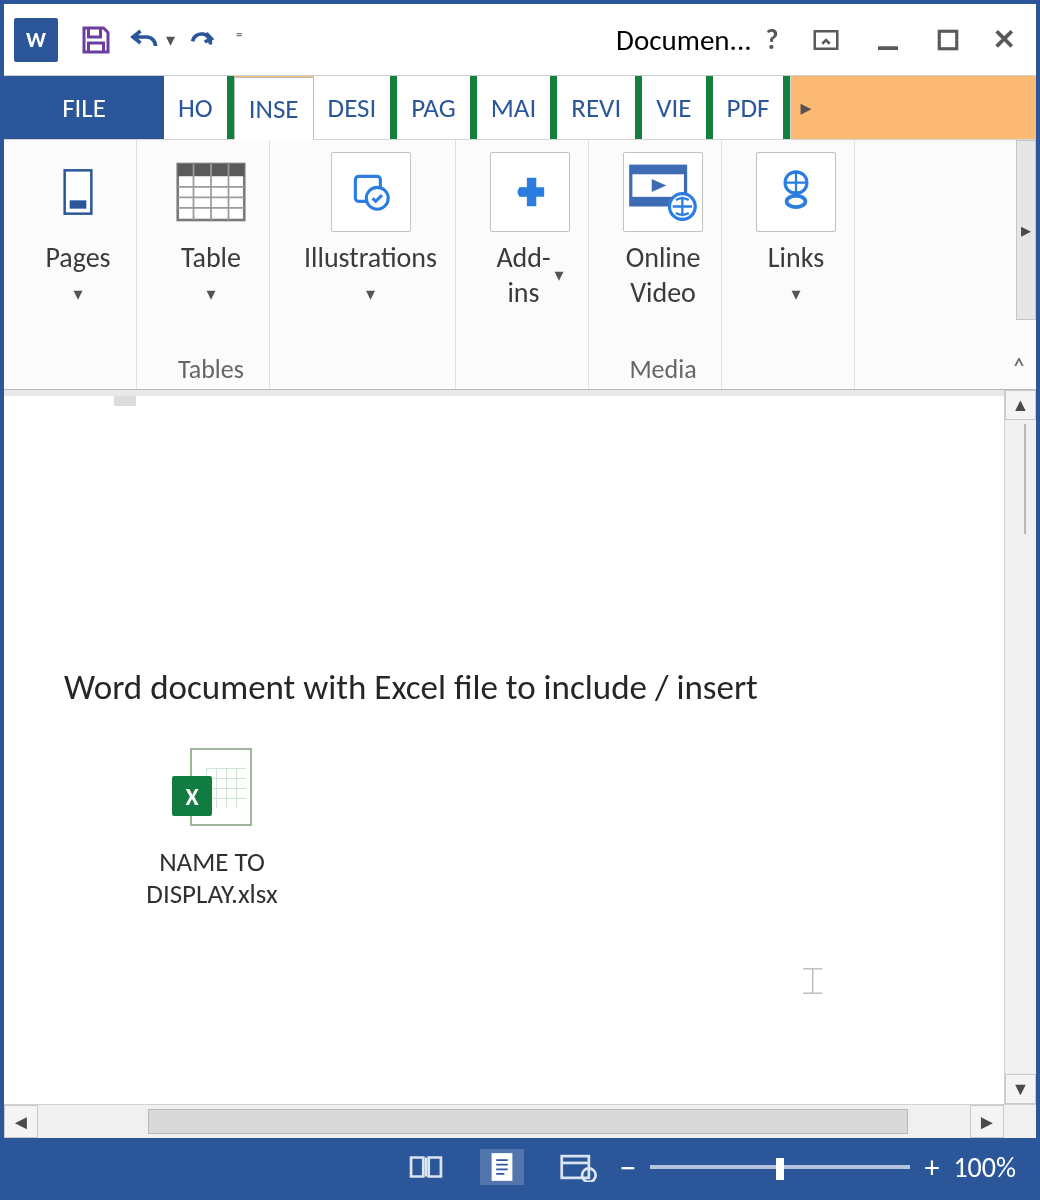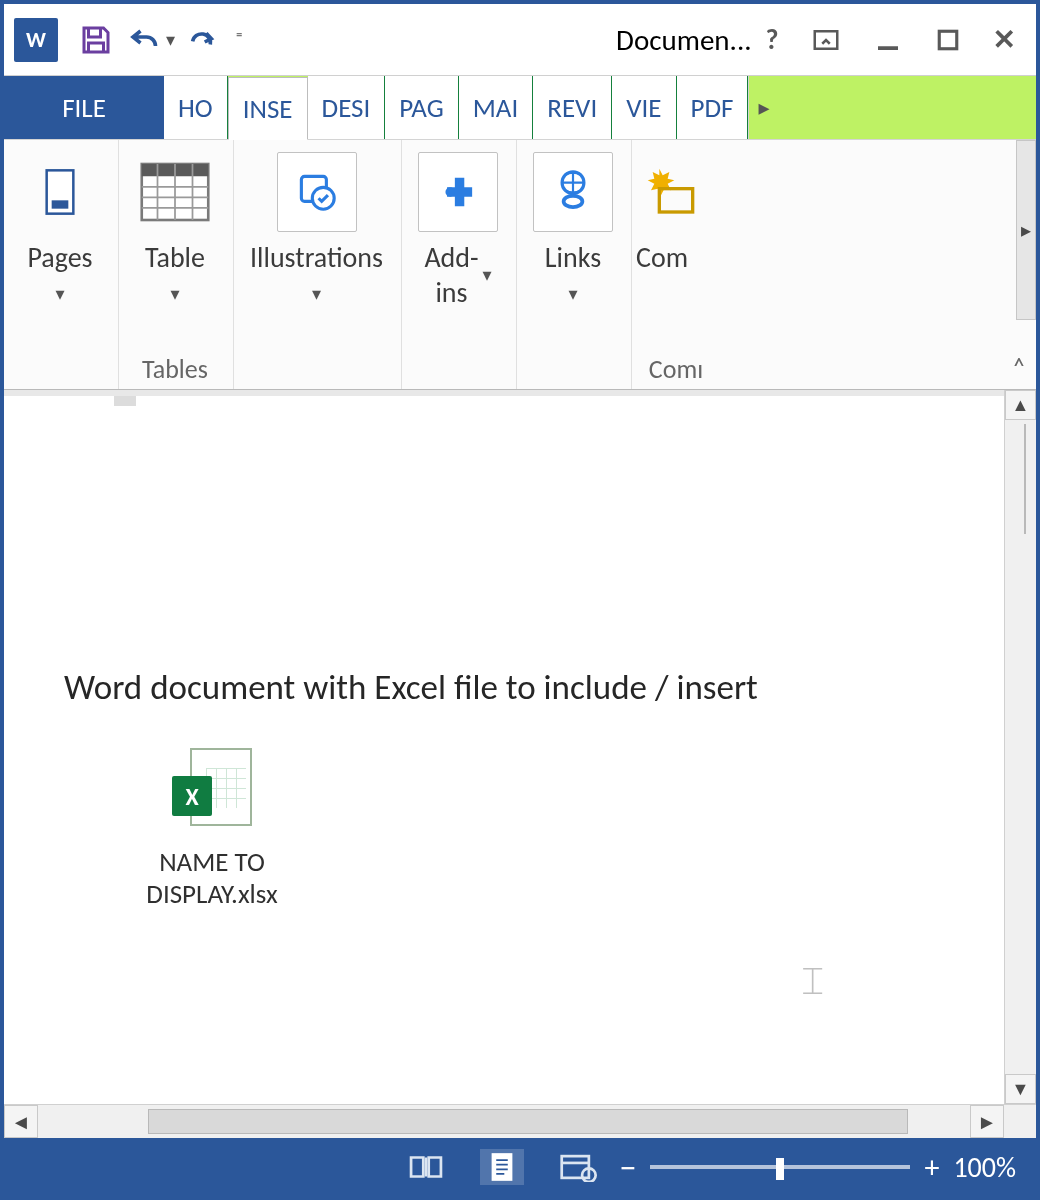--- a/index.html
+++ b/index.html
@@ -51,29 +51,29 @@
     padding: 0 6px;
   }
   .win-controls { display:flex; align-items:center; gap: 30px; color:#595959;}
   .win-controls span { font-size: 28px; }
   .win-close { font-size: 34px; font-weight:bold;}
   
   .tabs-row {
     display:flex;
     align-items:stretch;
     height: 64px;
-    background:#bef264;
+    background:#fdba74;
     border-bottom: 1px solid #d4d4d4;
   }
   .tab {
     padding: 0 14px;
     display:flex; align-items:center; justify-content:center;
     font-size: 27px;
     color:#2b579a;
-    border-right: 1px solid #15803d;
+    border-right: 7px solid #15803d;
     background:#fff;
     white-space: nowrap;
   }
   .tab.file {
     background:#2b579a; color:#fff; font-weight:500; width: 160px; border-right:none;
   }
   .tab.active {
     border: 1px solid #bdbdbd;
     border-bottom: 1px solid #fff;
     position: relative; top:1px;
@@ -87,21 +87,21 @@
   
   .ribbon {
     display:flex;
     height: 250px;
     border-bottom: 1px solid #b9b9b9;
     background: #fbfbfb;
     position: relative;
   }
   .ribbon-group {
     display:flex; flex-direction:column; align-items:center; justify-content:flex-start;
-    padding: 6px 10px 2px 8px;
+    padding: 6px 10px 2px 26px;
     border-right: 1px solid #e0e0e0;
   }
   .ribbon-btn {
     display:flex; flex-direction:column; align-items:center; justify-content:center;
     font-size: 28px; color:#3b3b3b;
     gap: 8px;
     padding: 6px 8px;
     text-align:center;
     line-height: 1.25;
   }
@@ -366,51 +366,56 @@
             </svg>
         </div>
         <div class="label">
             <span style="white-space:pre-line">Add-
 ins</span>
             <span class="drop-caret"> ▾</span>
           </div>
       </div>
     </div>
 
+    <div class="ribbon-group">
+      <div class="ribbon-btn">
+        <div class="icon-box">
+          <svg width="72" height="58" viewBox="0 0 44 36">
+            <rect x="2" y="2" width="34" height="24" fill="#fff" stroke="#3d6cb4" stroke-width="2"></rect>
+            <rect x="2" y="2" width="34" height="5" fill="#3d6cb4"></rect>
+            <rect x="2" y="21" width="34" height="5" fill="#3d6cb4"></rect>
+            <polygon points="15,10 24,14 15,18" fill="#3d6cb4"></polygon>
+            <circle cx="34" cy="27" r="8" fill="#fff" stroke="#2b7de1" stroke-width="2"></circle>
+            <path d="M28 27h12 M34 21v12 M30 23a8 8 0 0 1 8 0 M30 31a8 8 0 0 0 8 0" stroke="#2b7de1" stroke-width="1.4" fill="none"></path>
+          </svg>
+        </div>
+        <div class="label">
+            <span style="white-space:pre-line">Online
+Video</span>
+          </div>
+      </div>
+      <div class="grp-label">Media</div>
+    </div>
 
     <div class="ribbon-group">
       <div class="ribbon-btn">
         <div class="icon-box">
           <svg width="54" height="50" viewBox="0 0 32 32">
             <circle cx="16" cy="10" r="7" fill="none" stroke="#2b7de1" stroke-width="2"></circle>
             <path d="M9 10h14 M16 3v14 M11 5a10 10 0 0 1 10 0 M11 15a10 10 0 0 0 10 0" stroke="#2b7de1" stroke-width="1.4" fill="none"></path>
             <path d="M10 22a5 3 0 1 0 12 0a5 3 0 1 0 -12 0" fill="none" stroke="#2b7de1" stroke-width="2.4"></path>
           </svg>
         </div>
         <div class="label">
             <span>Links</span>
           </div>
         <span class="drop-caret">▾</span>
       </div>
     </div>
 
-    <div class="ribbon-group" style="overflow:hidden; width:90px; border-right:none;">
-      <div class="ribbon-btn noframe" style="align-items:flex-start">
-        <div class="icon-box" style="border:none; justify-content:flex-start">
-          <svg width="60" height="54" viewBox="0 0 36 32">
-            <path d="M14 2l2 4 4-2-1 4 4 1-4 2 2 4-4-1-2 4-2-4-4 1 2-4-4-2 4-1-1-4 4 2z" fill="#f0b000"></path>
-            <rect x="14" y="14" width="20" height="14" fill="none" stroke="#c99a00" stroke-width="2"></rect>
-          </svg>
-        </div>
-        <div class="label">
-            <span>Com</span>
-          </div>
-      </div>
-      <div class="grp-label">Comı</div>
-    </div>
 
     <div class="ribbon-scroll">▸</div>
     <div class="ribbon-collapse">˄</div>
   </div>
 
   <div class="doc-area">
     <div class="doc-canvas">
       <div class="ruler-notch"></div>
       <div class="doc-content">
         <div class="doc-text">Word document with Excel file to include / insert</div>

